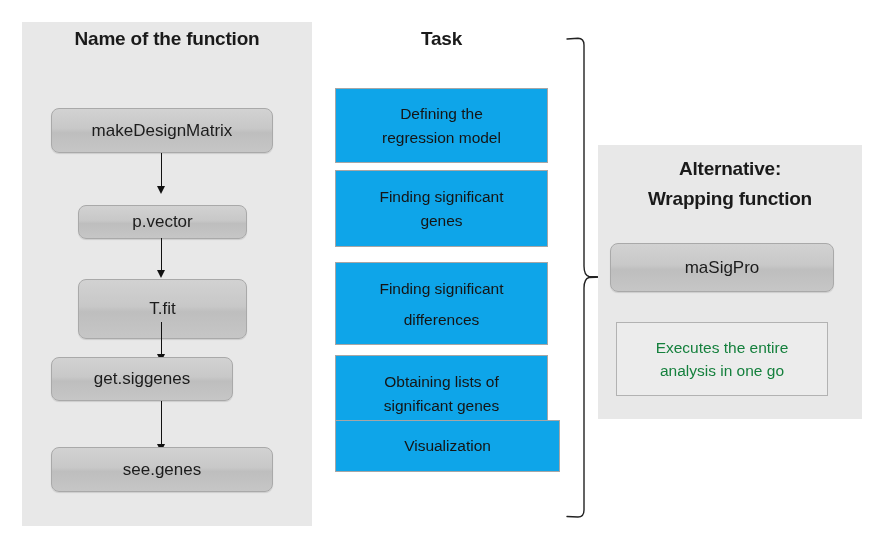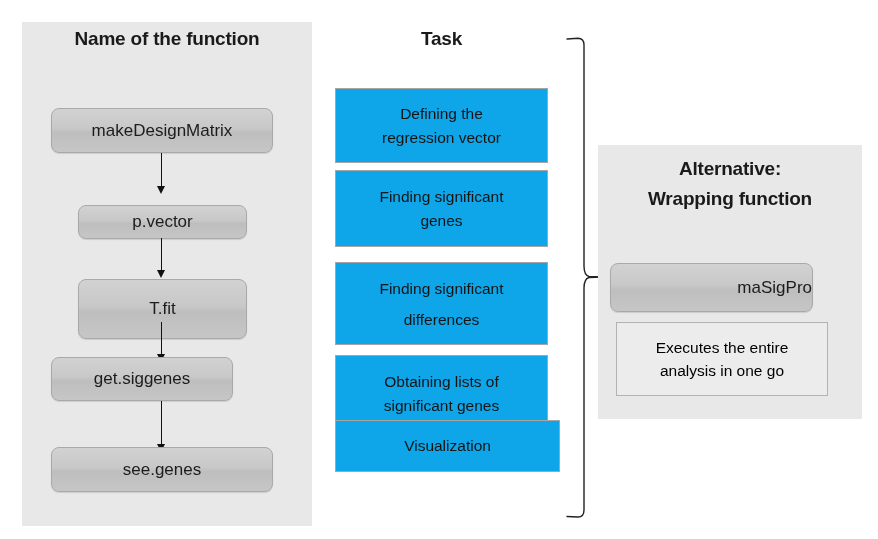--- a/index.html
+++ b/index.html
@@ -79,21 +79,21 @@
   
   .notebox {
     position: absolute;
     border: 1px solid #b2b2b2;
     background: #ececec;
     display: flex;
     align-items: center;
     justify-content: center;
     font-size: 15.5px;
     line-height: 1.5;
-    color: #000000;
+    color: #15803d;
     text-align: center;
     box-sizing: border-box;
   }
 
   
   .arrow {
     position: absolute;
     width: 1px;
     background: #111111;
   }
@@ -146,21 +146,21 @@
 
   <div class="fnbox" style="left:51px; top:447px; width:222px; height:45px;">
     <span>see.genes</span>
   </div>
 
   <div class="panel-title" id="task-title">Task</div>
 
   <div class="taskbox" style="left:335px; top:88px; width:213px; height:75px;">
     <div>
       <span>Defining the</span><br>
-      <span>regression vector</span>
+      <span>regression model</span>
     </div>
   </div>
 
   <div class="taskbox" style="left:335px; top:170px; width:213px; height:77px;">
     <div>
       <span>Finding significant</span><br>
       <span>genes</span>
     </div>
   </div>
 
@@ -186,21 +186,21 @@
     <path d="M 9,11 L 20,10.2 Q 26,10.2 26,17 L 26,238 Q 26,247 31,248.5 L 44,249
              L 31,249.5 Q 26,251 26,260 L 26,482 Q 26,489 20,489 L 9,488.5" fill="none" stroke="#222222" stroke-width="1.4" stroke-linecap="round"></path>
   </svg>
 
   <div class="panel" id="right-panel"></div>
 
   <div class="panel-title" id="alt-title-2">Wrapping function</div>
 
   <div class="panel-title" id="alt-title-1">Alternative:</div>
 
-  <div class="fnbox" style="left:610px; top:263px; width:203px; height:49px;justify-content:flex-end;">
+  <div class="fnbox" style="left:610px; top:243px; width:224px; height:49px;">
     <span>maSigPro</span>
   </div>
 
   <div class="notebox" style="left:616px; top:322px; width:212px; height:74px;">
     <div>
       <span>Executes the entire</span><br>
       <span>analysis in one go</span>
     </div>
   </div>
 

